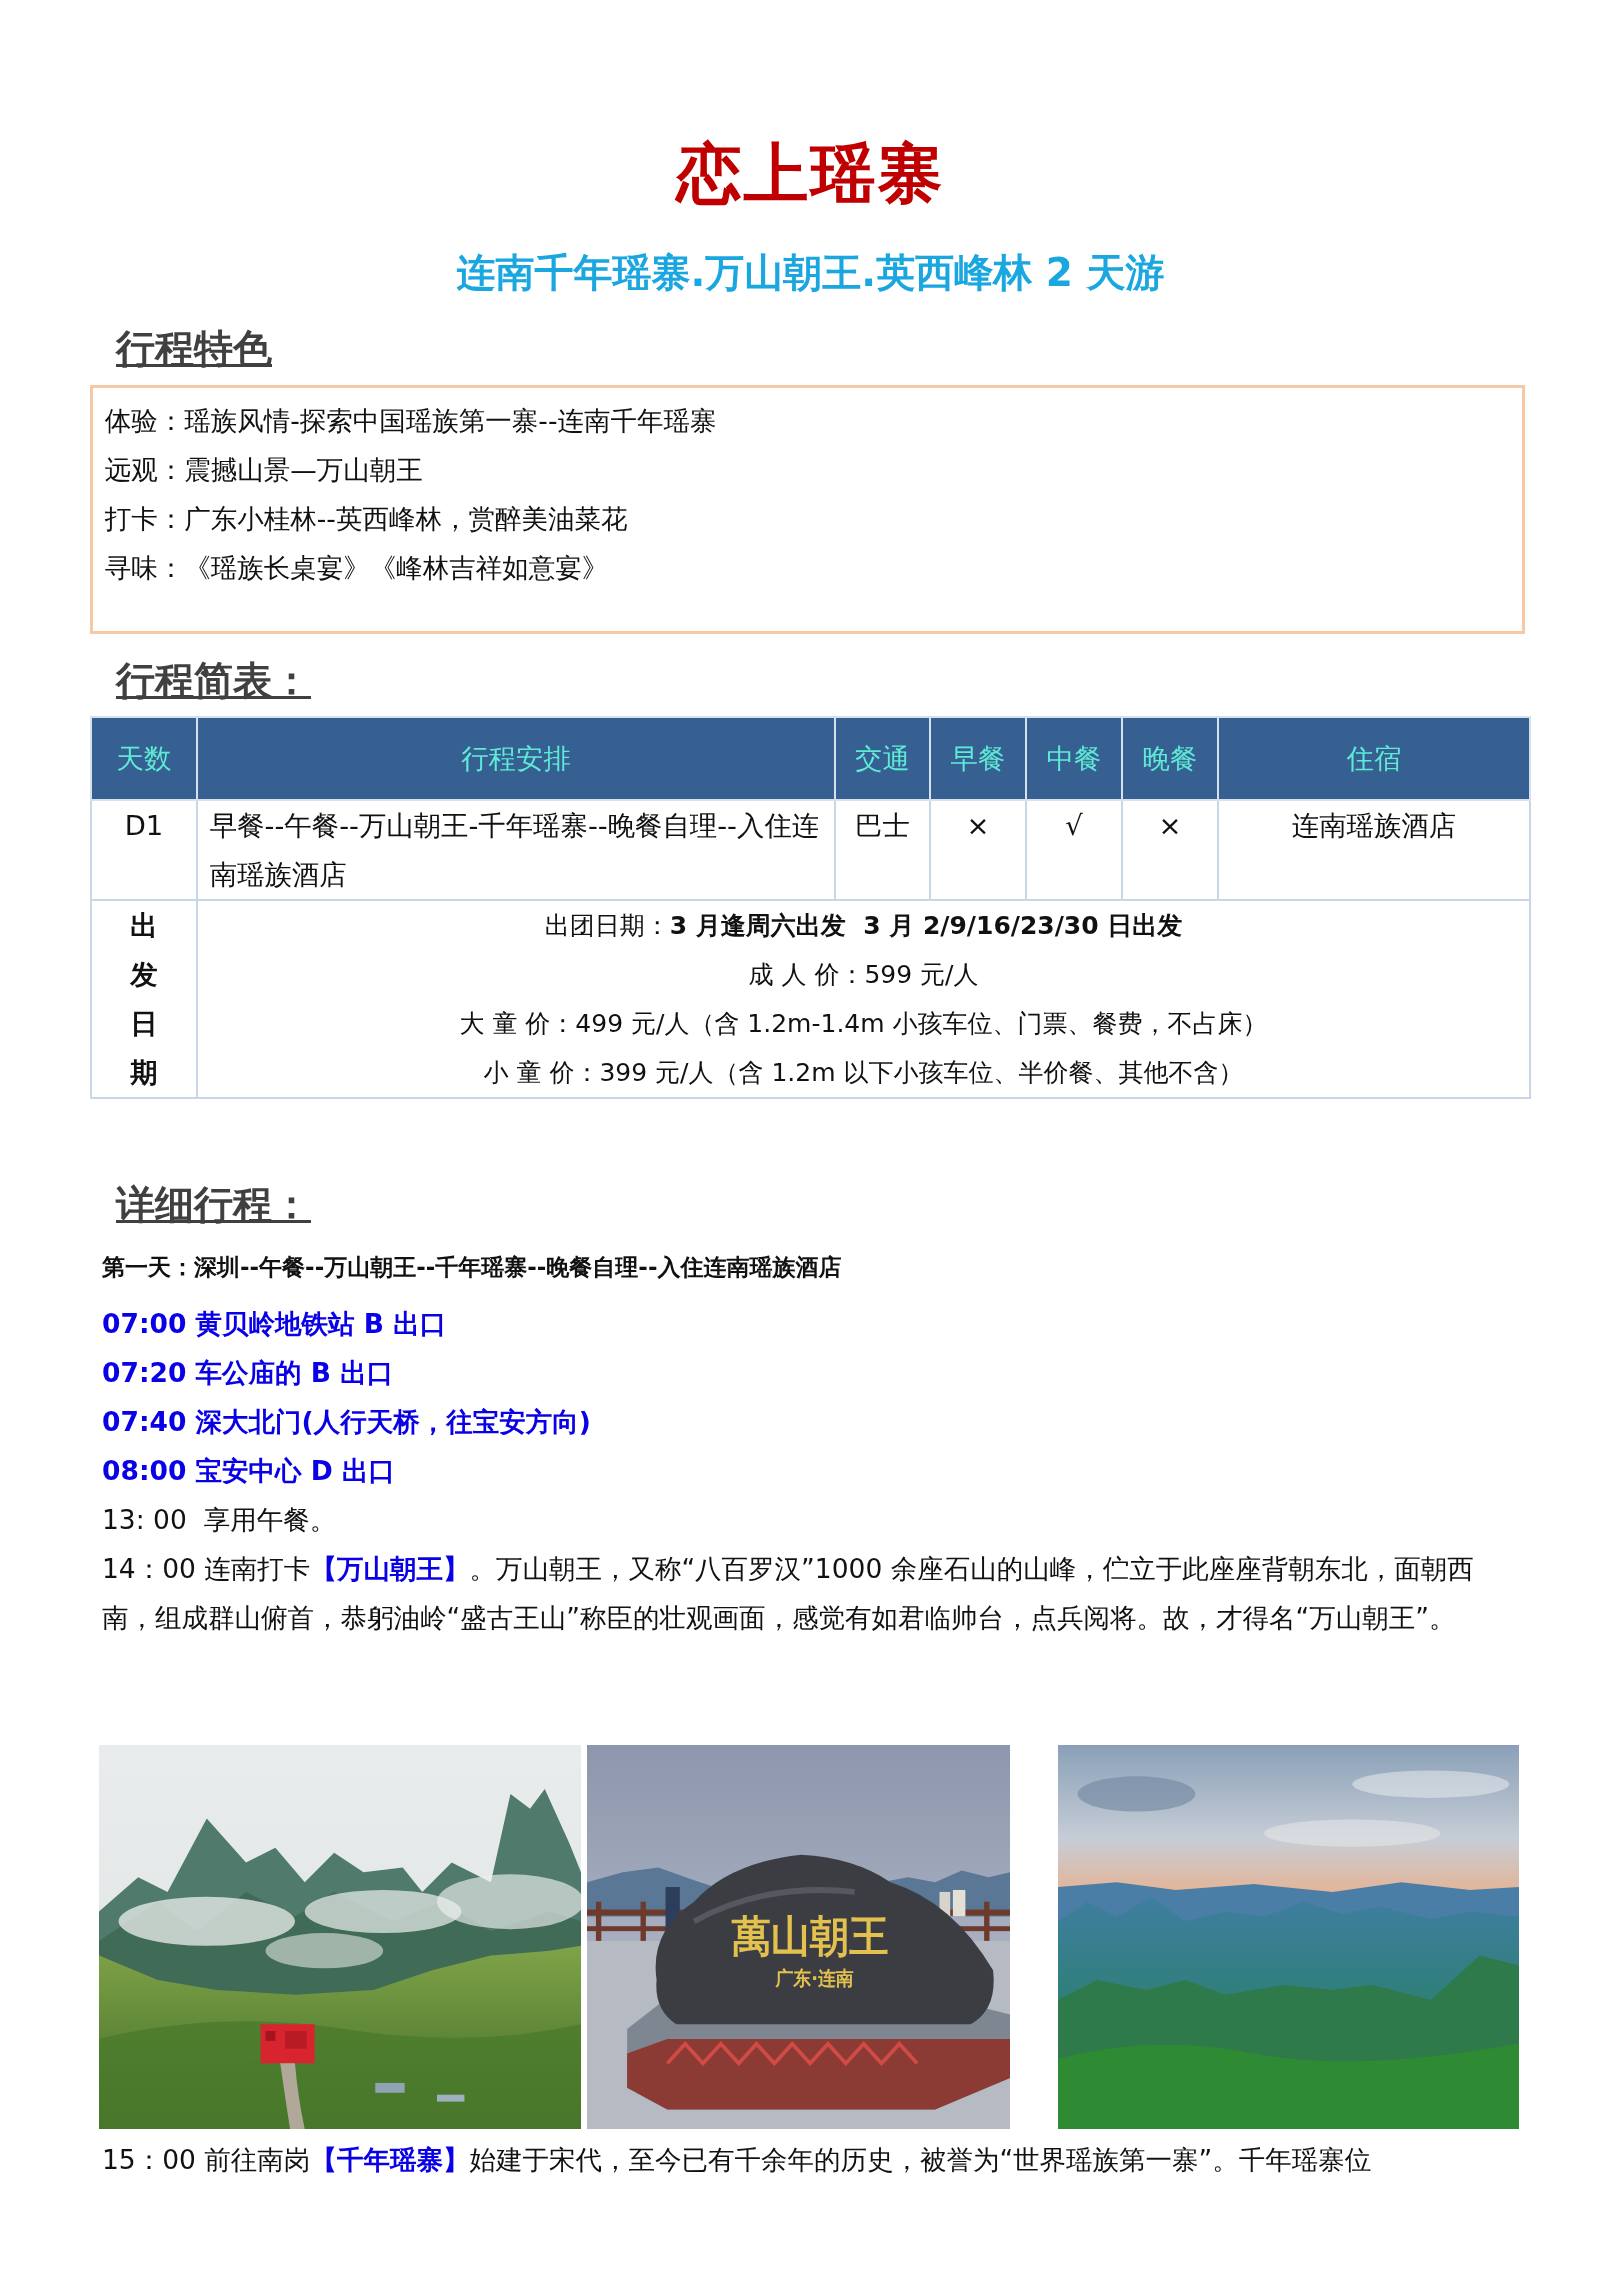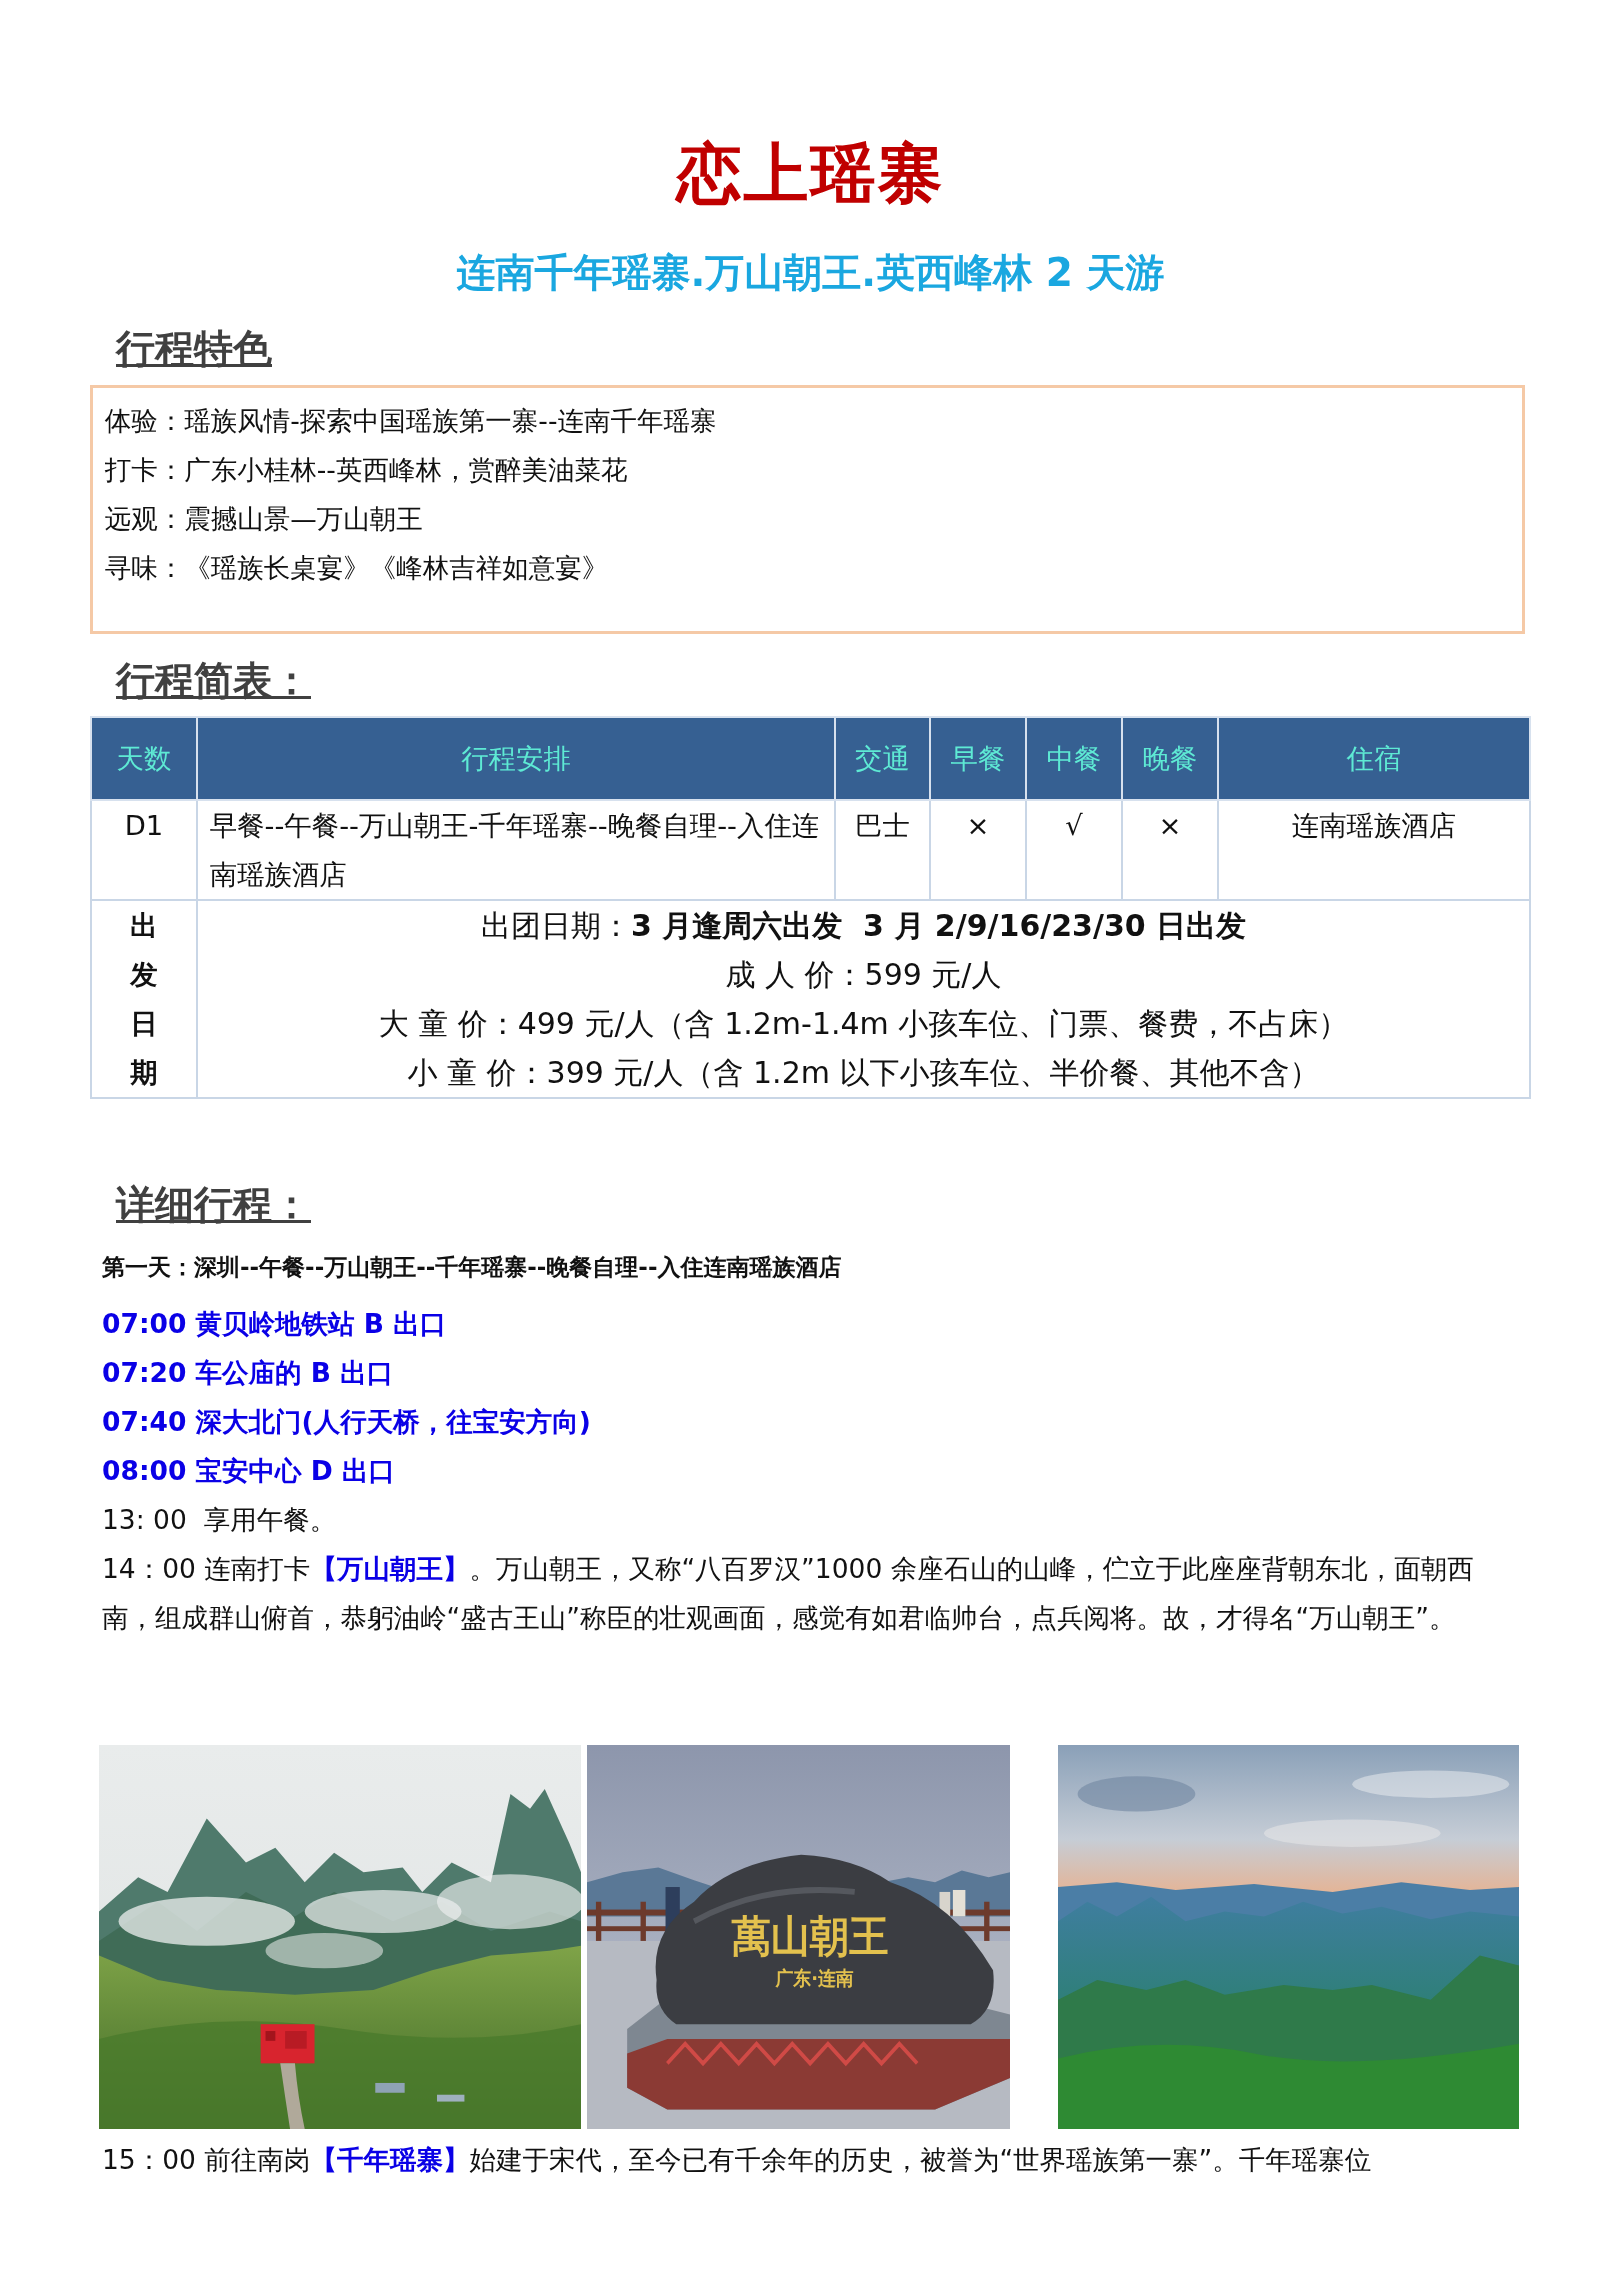--- a/index.html
+++ b/index.html
@@ -37,21 +37,21 @@
     }
     table.itin td {
       border: 2px solid #c9d6e6; font-size: 27.4px; line-height: 49px;
       vertical-align: top; padding: 0 11.8px; text-align: center;
     }
     table.itin td.left { text-align: left; }
     table.itin td.dep-label {
       font-weight: bold; text-align: center; line-height: 49px; padding: 0;
     }
     .dep-lines { text-align: left; }
-    .dep-line { font-size: 30px; line-height: 49px; white-space: nowrap; }
+    .dep-line { font-size: 25px; line-height: 49px; white-space: nowrap; }
     .bold { font-weight: bold; }
     .day-title {
       position: absolute; left: 102px; top: 1240px; font-size: 23px; font-weight: bold;
       line-height: 55px; white-space: nowrap;
     }
     .body-text {
       position: absolute; left: 102px; width: 1421px; font-size: 26.5px; line-height: 49px;
     }
     .blue-line {
       font-size: 26.5px; line-height: 49px; color: #0a00e6; font-weight: bold; white-space: nowrap;
@@ -64,22 +64,22 @@
   </style>
 </head>
 <body>
 
 <div class="page-title">恋上瑶寨</div>
 <div class="subtitle">连南千年瑶寨.万山朝王.英西峰林 2 天游</div>
 
 <div class="section-heading" style="top:323px;">行程特色</div>
 <div class="features-box">
   <div class="feature-line">体验：瑶族风情-探索中国瑶族第一寨--连南千年瑶寨</div>
+  <div class="feature-line">远观：震撼山景—万山朝王</div>
   <div class="feature-line">打卡：广东小桂林--英西峰林，赏醉美油菜花</div>
-  <div class="feature-line">远观：震撼山景—万山朝王</div>
   <div class="feature-line">寻味：《瑶族长桌宴》《峰林吉祥如意宴》</div>
 </div>
 
 <div class="section-heading" style="top:655px;">行程简表：</div>
 <table class="itin">
   <colgroup>
     <col style="width:106px">
       <col style="width:638px">
       <col style="width:95px">
       <col style="width:96px">

